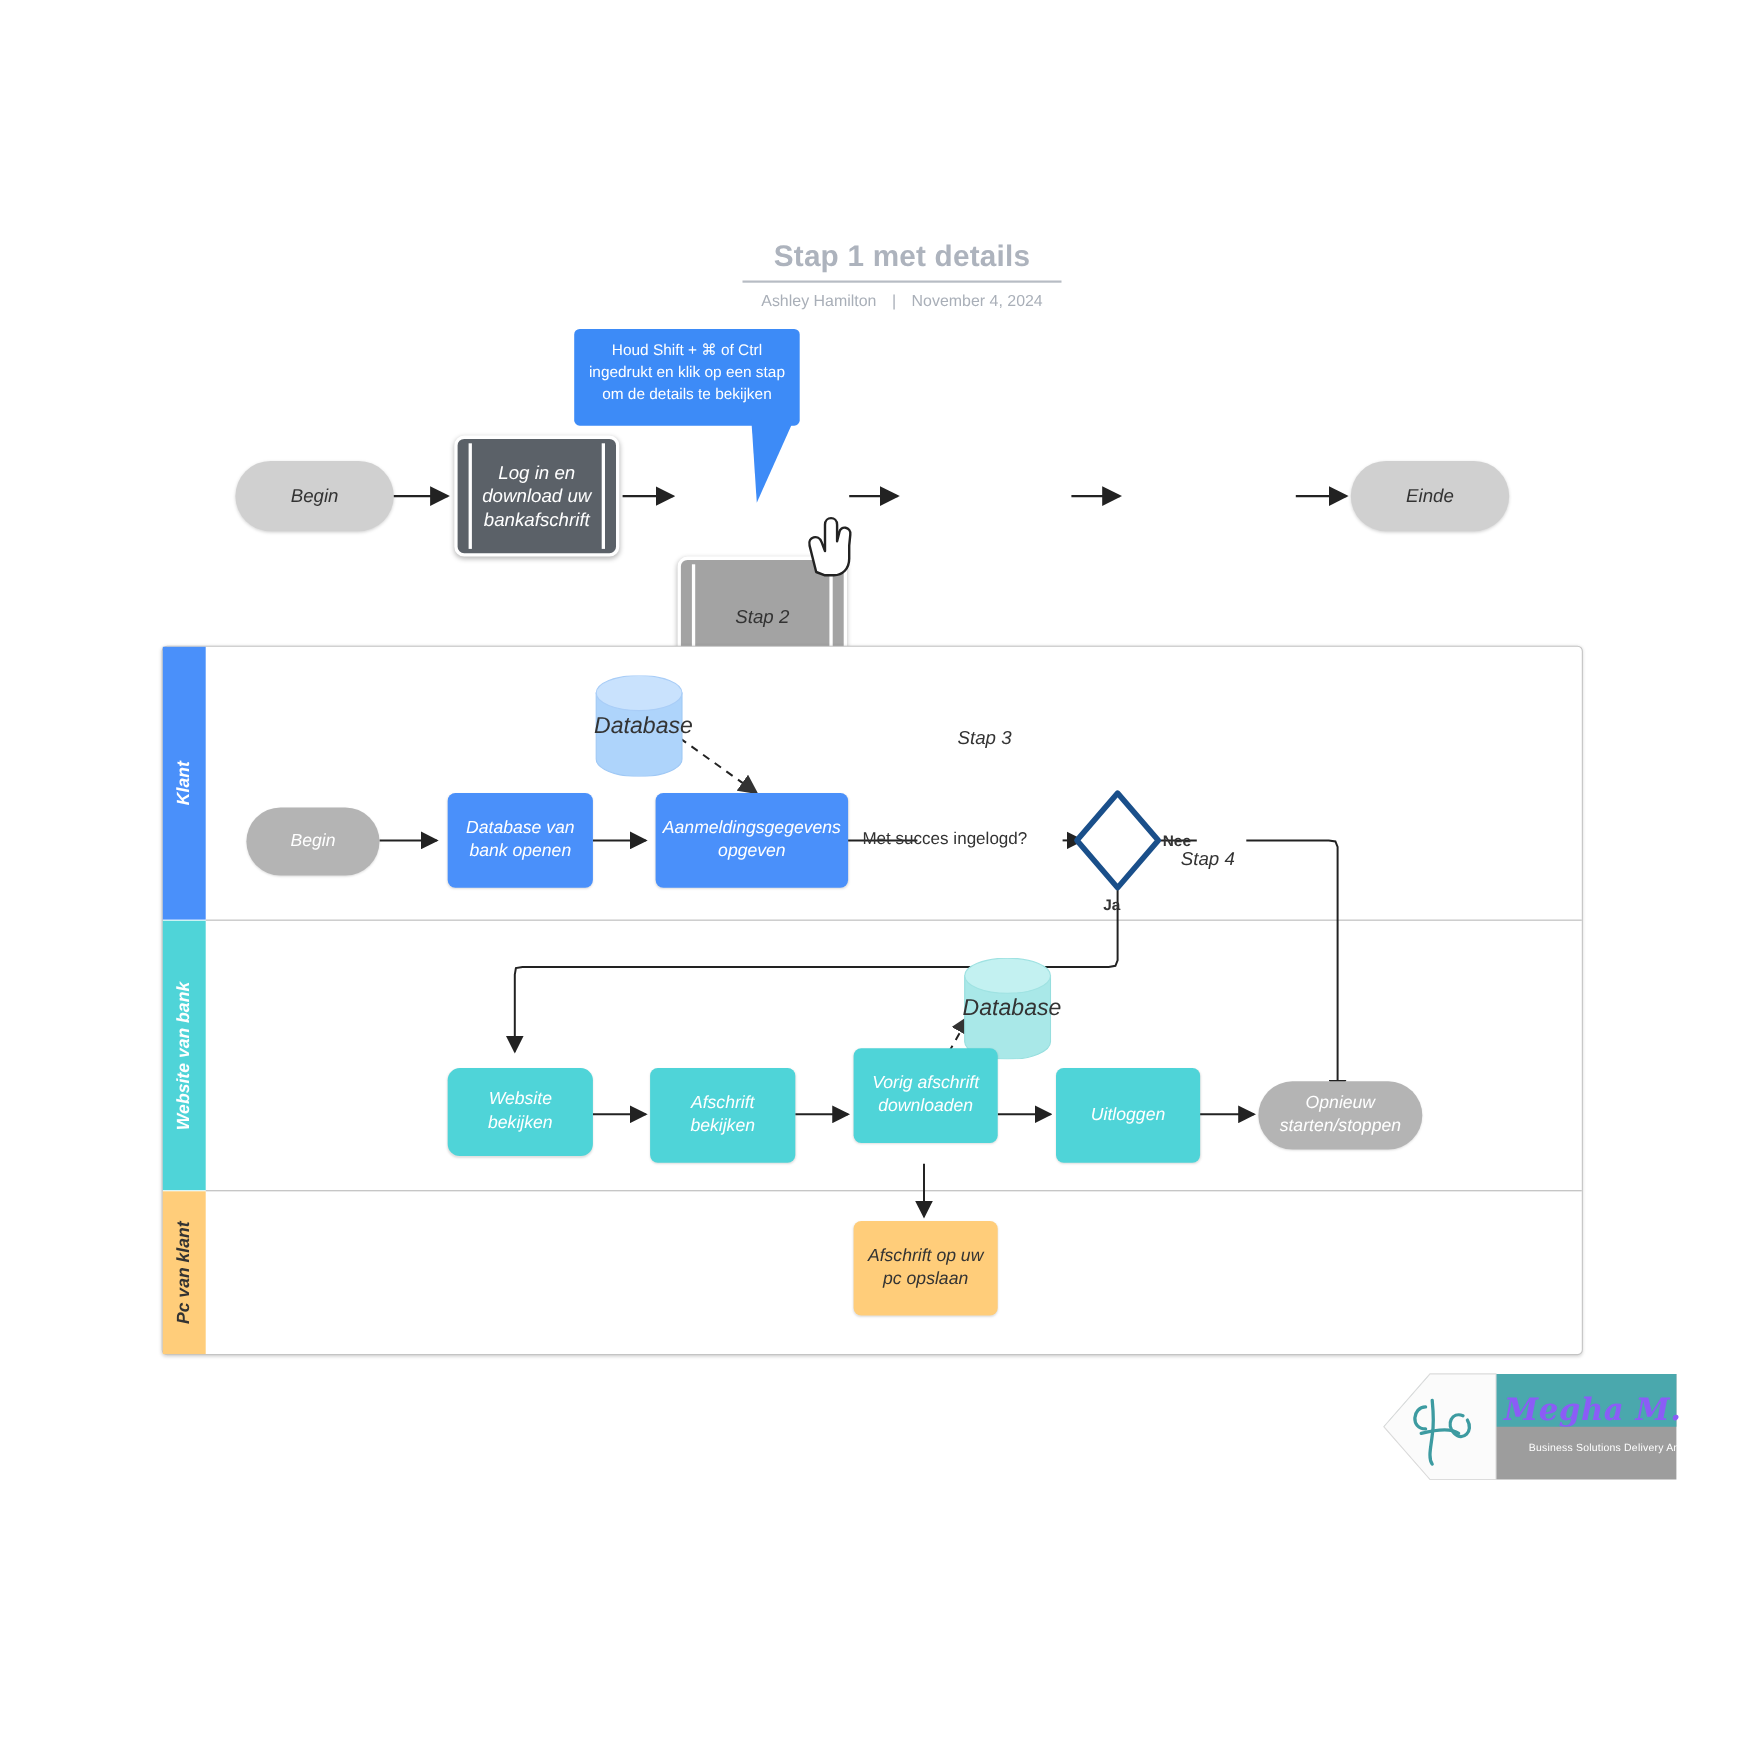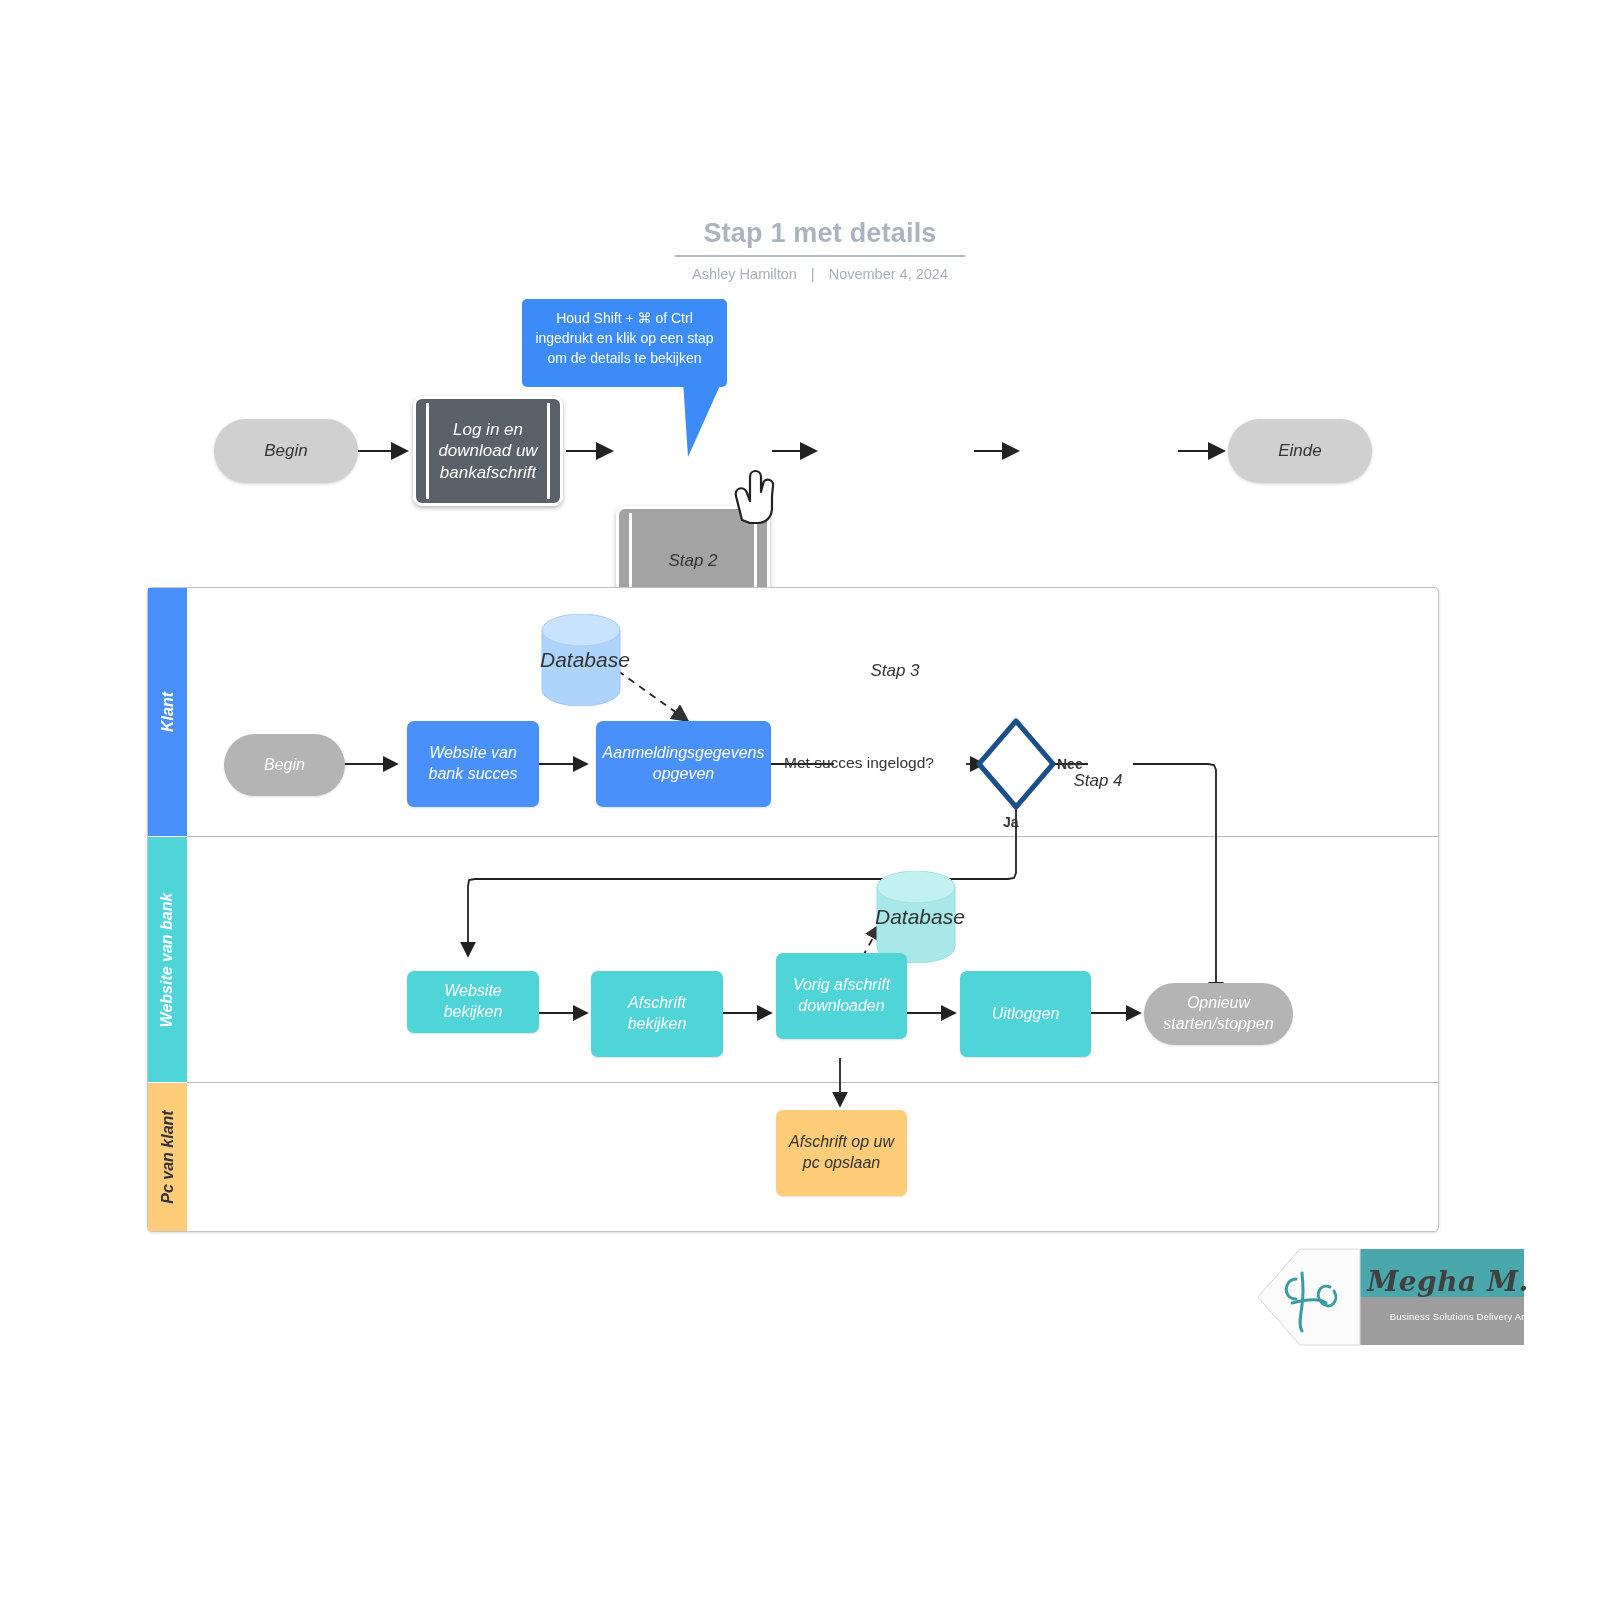--- a/index.html
+++ b/index.html
@@ -77,21 +77,21 @@
   .branch-label{font-size:14px;font-weight:bold;color:#333;white-space:nowrap;}
   .db-label{
     position:absolute;width:100%;text-align:center;
     font-style:italic;font-size:21px;color:#333;
   }
 
   
   #watermark{left:1252px;top:1243px;width:290px;height:110px;}
   #wm-name{
     position:absolute;left:112px;top:16px;width:168px;height:45px;
-    color:#404040;font-family:"DejaVu Serif",serif;font-style:italic;font-weight:bold;
+    color:#8b5cf6;font-family:"DejaVu Serif",serif;font-style:italic;font-weight:bold;
     font-size:28px;display:flex;align-items:center;justify-content:center;
     letter-spacing:.5px;
   }
   #wm-role{
     position:absolute;left:129px;top:62px;width:175px;height:22px;
     color:#ffffff;font-size:9.5px;font-weight:normal;letter-spacing:.2px;
     display:flex;align-items:center;justify-content:center;
   }
 </style>
 </head>
@@ -231,32 +231,32 @@
       <ellipse cx="41" cy="16" rx="39" ry="16" fill="#c3f1f1" stroke="#9fe2e2" stroke-width="1"></ellipse>
     </svg>
     <div class="db-label" style="top:34px;">Database</div>
   </div>
 
   <div class="abs oval" style="left:76px;top:146px;width:121px;height:62px;">
     <span>Begin</span>
   </div>
 
   <div class="abs pbox blue" style="left:259px;top:133px;width:132px;height:86px;">
-    <span>Website van bank succes</span>
+    <span>Database van bank openen</span>
   </div>
 
   <div class="abs pbox blue" style="left:448px;top:133px;width:175px;height:86px;">
     <span>Aanmeldingsgegevens opgeven</span>
   </div>
 
   <div class="abs edge-label" style="left:636px;top:166px;">Met succes ingelogd?</div>
   <div class="abs branch-label" style="left:909px;top:168px;">Nee</div>
   <div class="abs branch-label" style="left:855px;top:226px;">Ja</div>
 
-  <div class="abs pbox teal" style="left:259px;top:383px;width:132px;height:62px;">
+  <div class="abs pbox teal" style="left:259px;top:383px;width:132px;height:80px;border-radius:11px;">
     <span>Website bekijken</span>
   </div>
 
   <div class="abs pbox teal" style="left:443px;top:383px;width:132px;height:86px;">
     <span>Afschrift bekijken</span>
   </div>
 
   <div class="abs pbox teal" style="left:628px;top:365px;width:131px;height:86px;">
     <span>Vorig afschrift downloaden</span>
   </div>

